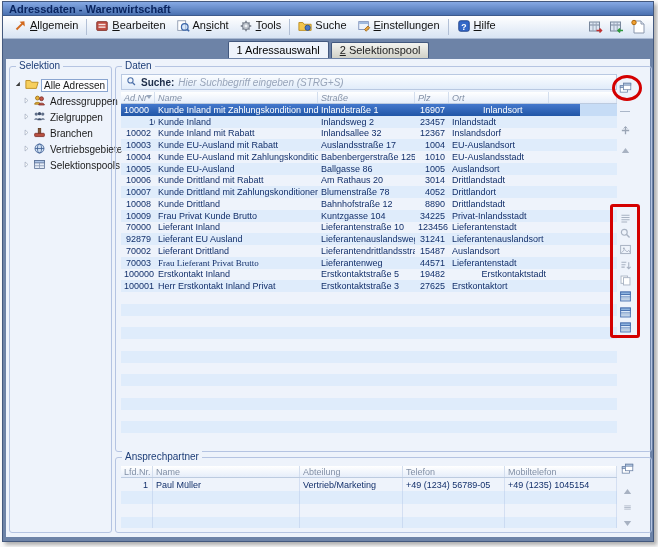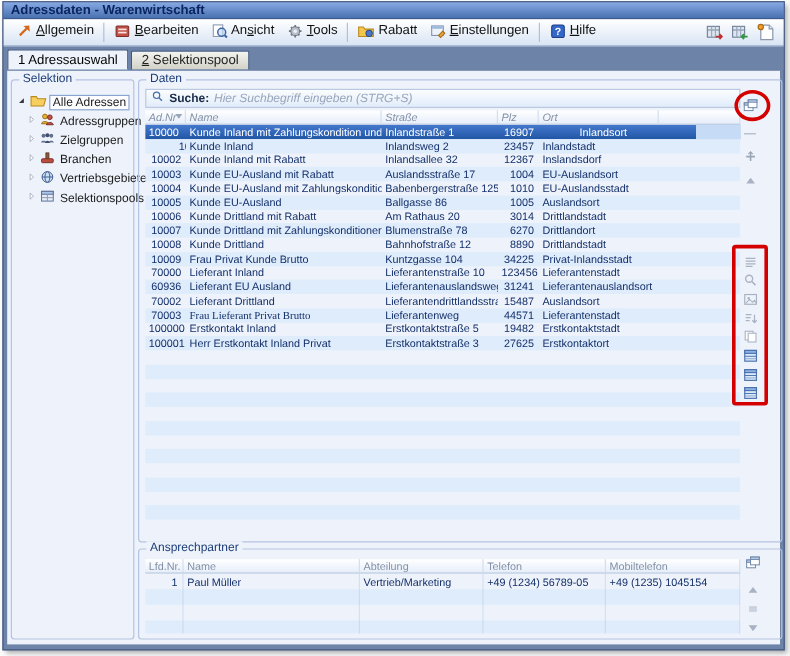--- a/index.html
+++ b/index.html
@@ -23,21 +23,21 @@
     height: 23px; display: flex; align-items: center; padding: 0 5px;
     background: linear-gradient(#ffffff, #d8e4f4);
     border-bottom: 1px solid #a9b9d2;
   }
   .menu-item { display: inline-flex; gap: 3px; font-size: 11px; color: #111; padding: 2px 5px; cursor: default; }
   .menu-item svg { flex: 0 0 auto; }
   .menu-sep { width: 1px; height: 16px; background: #b2c0d6; margin: 0 3px; }
   .u { text-decoration: underline; }
   .menubar-right { margin-left: auto; display: flex; gap: 5px; padding-right: 2px; }
   .menubar-right span { display: inline-flex; }
-  .tabstrip { height: 19px; display: flex; align-items: flex-end; padding-left: 3px; background: #6d83a7; }
+  .tabstrip { height: 19px; display: flex; align-items: flex-end; padding-left: 3px; background: #6d83a7; justify-content: center; }
   .tab {
     font-size: 11px; padding: 1px 8px 2px; margin-right: 2px; white-space: nowrap;
     border: 1px solid #42587e; border-bottom: none; border-radius: 2px 2px 0 0;
   }
   .tab.active { background: #eef3fb; color: #000; position: relative; z-index: 2; padding-top: 2px; }
   .tab.inactive { background: linear-gradient(#f4f4f0, #d1d1c7); color: #222; }
   .content { position: absolute; left: 3px; right: 3px; top: 57px; bottom: 4px; background: #eef3fb; }
   .gbox { position: absolute; border: 1px solid #b5c4e2; border-radius: 3px; }
   .gbox-label {
     position: absolute; top: -7px; left: 6px; padding: 0 3px;
@@ -126,21 +126,21 @@
               <circle cx="8" cy="8" r="1.7" fill="#eef1f5"></circle>
             </svg></span>
           <span><span></span><span class="u">T</span><span>ools</span></span>
         </span>
         <span class="menu-sep"></span>
         <span class="menu-item">
           <span><svg width="14" height="14" viewBox="0 0 16 16">
               <path d="M1 4 h4.5 L7 6 H15 V13 H1 Z" fill="#f4c64c" stroke="#b98a1e"></path>
               <circle cx="11" cy="10" r="3" fill="#4a78c8" stroke="#2a4e8e"></circle>
             </svg></span>
-          <span><span>Rabatt</span><span class="u"></span><span></span></span>
+          <span><span>Suche</span><span class="u"></span><span></span></span>
         </span>
         <span class="menu-item">
           <span><svg width="14" height="14" viewBox="0 0 16 16">
               <rect x="2" y="3" width="11" height="9" fill="#eef3fa" stroke="#7a8eb8"></rect>
               <rect x="2.5" y="3.5" width="10" height="2.2" fill="#9db8dd"></rect>
               <path d="M8.5 12 L12.5 8 L14.5 10 L10.5 14 Z" fill="#e8a33d" stroke="#a06a1a"></path>
             </svg></span>
           <span><span></span><span class="u">E</span><span>instellungen</span></span>
         </span>
         <span class="menu-sep"></span>
@@ -332,21 +332,21 @@
             <span class="c" style="width: 163px;">Kunde Drittland mit Rabatt</span>
             <span class="c" style="width: 97px;">Am Rathaus 20</span>
             <span class="c c-num" style="width: 34px;">3014</span>
             <span class="c" style="width: 100px;">Drittlandstadt</span>
             <span class="c-fill"></span>
           </div>
           <div class="drow alt">
             <span class="c c-num" style="width: 34px;">10007</span>
             <span class="c" style="width: 163px;">Kunde Drittland mit Zahlungskonditionen</span>
             <span class="c" style="width: 97px;">Blumenstraße 78</span>
-            <span class="c c-num" style="width: 34px;">6270</span>
+            <span class="c c-num" style="width: 34px;">4052</span>
             <span class="c" style="width: 100px;">Drittlandort</span>
             <span class="c-fill"></span>
           </div>
           <div class="drow">
             <span class="c c-num" style="width: 34px;">10008</span>
             <span class="c" style="width: 163px;">Kunde Drittland</span>
             <span class="c" style="width: 97px;">Bahnhofstraße 12</span>
             <span class="c c-num" style="width: 34px;">8890</span>
             <span class="c" style="width: 100px;">Drittlandstadt</span>
             <span class="c-fill"></span>
@@ -361,21 +361,21 @@
           </div>
           <div class="drow">
             <span class="c c-num" style="width: 34px;">70000</span>
             <span class="c" style="width: 163px;">Lieferant Inland</span>
             <span class="c" style="width: 97px;">Lieferantenstraße 10</span>
             <span class="c c-num" style="width: 34px;">123456</span>
             <span class="c" style="width: 100px;">Lieferantenstadt</span>
             <span class="c-fill"></span>
           </div>
           <div class="drow alt">
-            <span class="c c-num" style="width: 34px;">60936</span>
+            <span class="c c-num" style="width: 34px;">92879</span>
             <span class="c" style="width: 163px;">Lieferant EU Ausland</span>
             <span class="c" style="width: 97px;">Lieferantenauslandsweg 2</span>
             <span class="c c-num" style="width: 34px;">31241</span>
             <span class="c" style="width: 100px;">Lieferantenauslandsort</span>
             <span class="c-fill"></span>
           </div>
           <div class="drow">
             <span class="c c-num" style="width: 34px;">70002</span>
             <span class="c" style="width: 163px;">Lieferant Drittland</span>
             <span class="c" style="width: 97px;">Lieferantendrittlandsstraße 65</span>
@@ -389,21 +389,21 @@
             <span class="c" style="width: 97px;">Lieferantenweg</span>
             <span class="c c-num" style="width: 34px;">44571</span>
             <span class="c" style="width: 100px;">Lieferantenstadt</span>
             <span class="c-fill"></span>
           </div>
           <div class="drow">
             <span class="c c-num" style="width: 34px;">100000</span>
             <span class="c" style="width: 163px;">Erstkontakt Inland</span>
             <span class="c" style="width: 97px;">Erstkontaktstraße 5</span>
             <span class="c c-num" style="width: 34px;">19482</span>
-            <span class="c" style="width: 100px;">Erstkontaktstadt</span>
+            <span class="c" style="width: 100px; text-align: right;">Erstkontaktstadt</span>
             <span class="c-fill"></span>
           </div>
           <div class="drow alt">
             <span class="c c-num" style="width: 34px;">100001</span>
             <span class="c" style="width: 163px;">Herr Erstkontakt Inland Privat</span>
             <span class="c" style="width: 97px;">Erstkontaktstraße 3</span>
             <span class="c c-num" style="width: 34px;">27625</span>
             <span class="c" style="width: 100px;">Erstkontaktort</span>
             <span class="c-fill"></span>
           </div>

